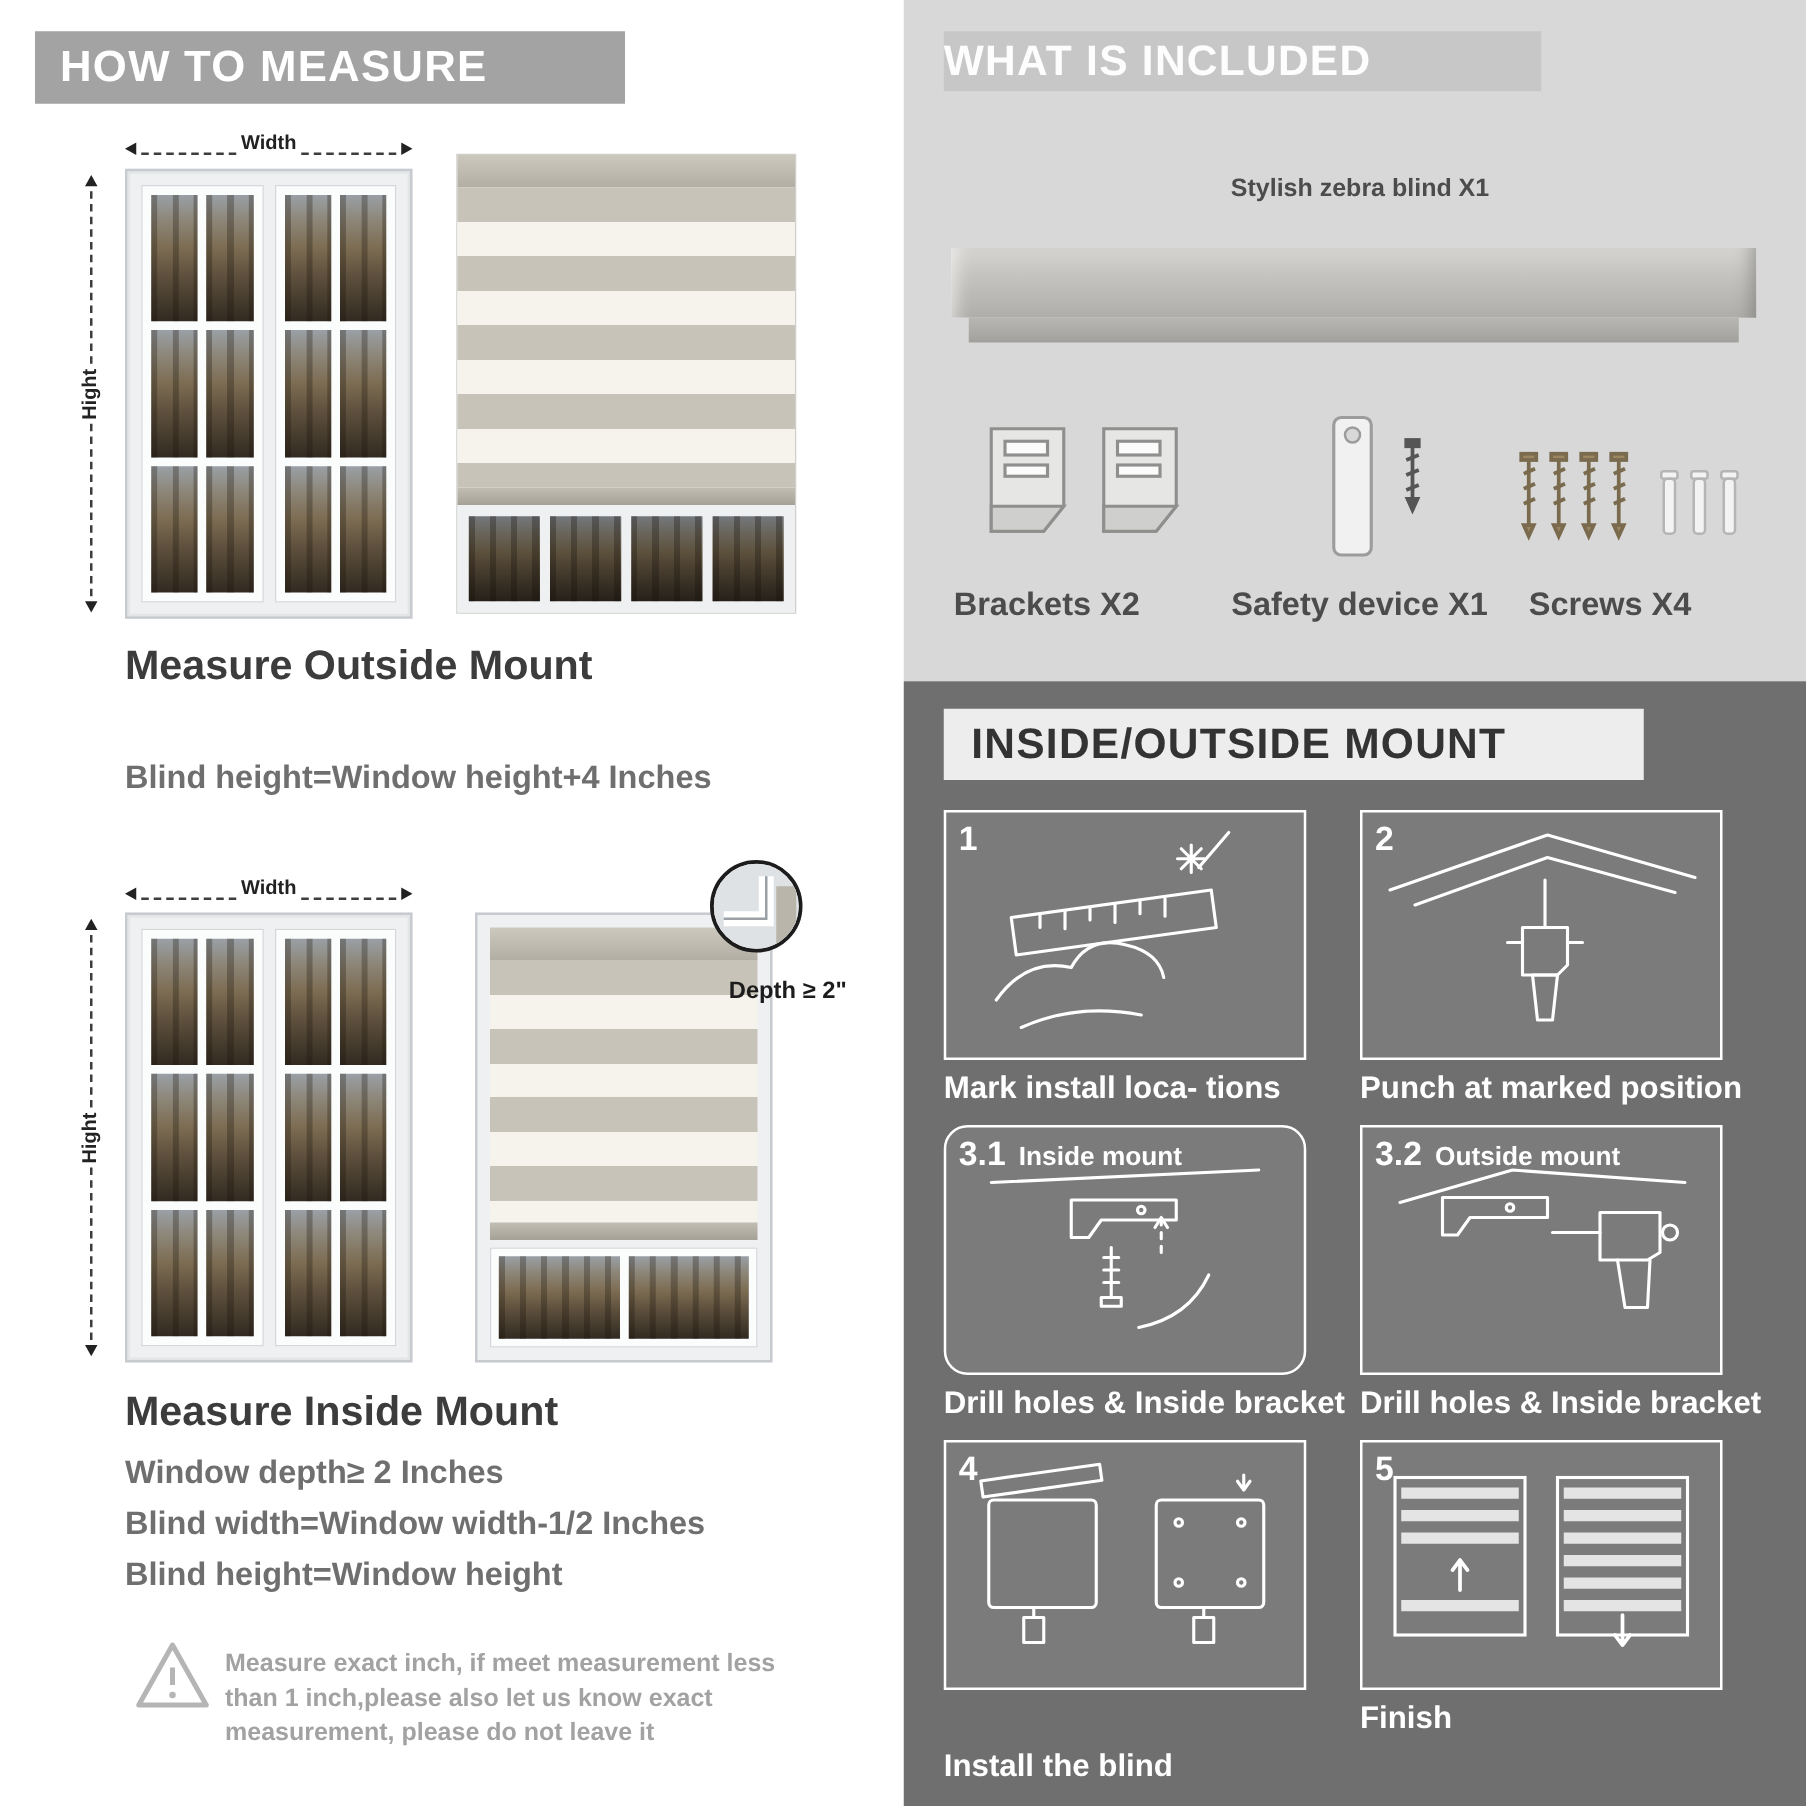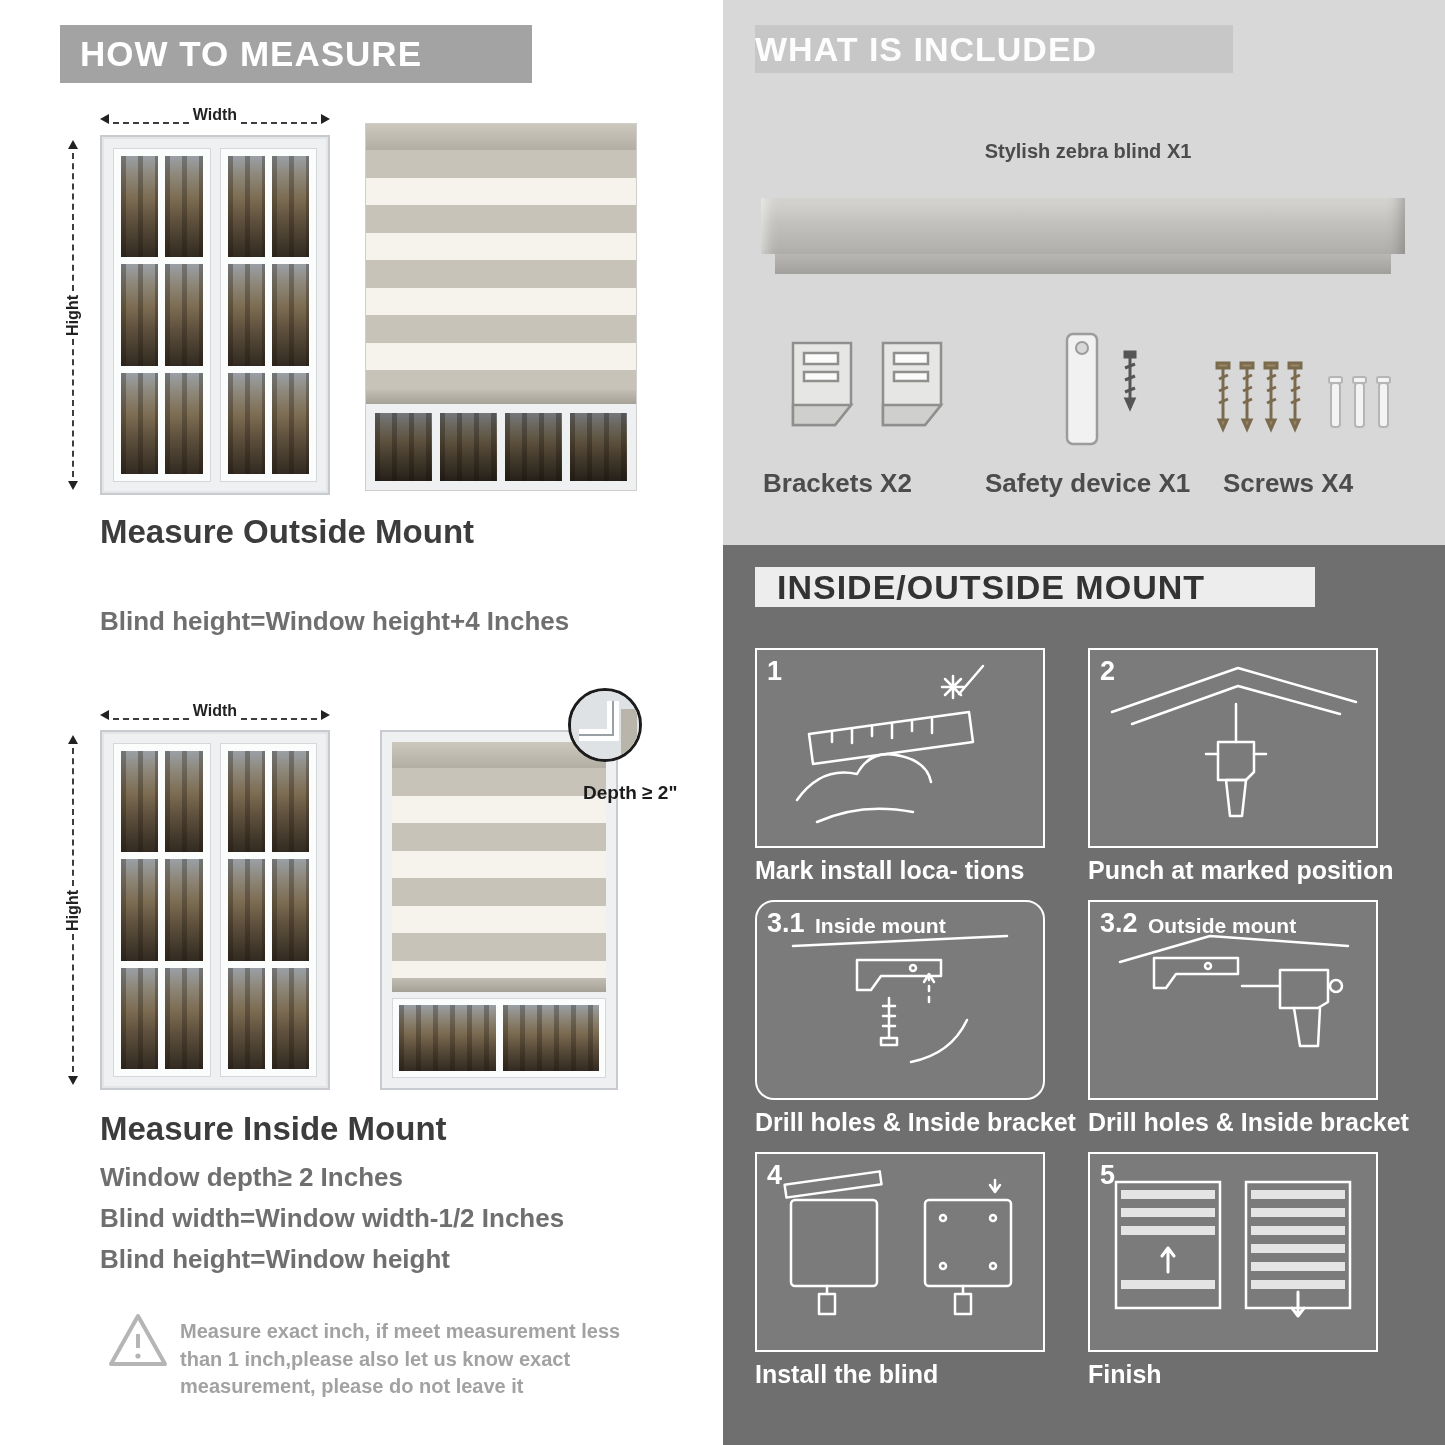--- a/index.html
+++ b/index.html
@@ -3,21 +3,21 @@
 <meta charset="utf-8">
 <style>
   * { margin:0; padding:0; box-sizing:border-box; }
   html,body { background:#ffffff; }
   body { width:1445px; height:1445px; position:relative; font-family:"Liberation Sans", sans-serif; overflow:hidden; }
   .abs { position:absolute; }
 
   
   .left-sec { left:0; top:0; width:710px; height:1445px; background:#fff; }
   .hdr-bar { left:28px; top:25px; width:472px; height:58px; background:#a3a3a3; color:#fff;
-             font-size:35px; font-weight:bold; letter-spacing:1px; display:flex; align-items:center; padding-left:20px;margin-left:32px; }
+             font-size:35px; font-weight:bold; letter-spacing:1px; display:flex; align-items:center; padding-left:20px; }
 
   
   .window { background:#eef0f2; border:2px solid #c7cbcf; box-shadow:0 0 0 2px #e3e5e7 inset;
             display:flex; gap:9px; padding:11px; }
   .sash { flex:1; background:#fbfcfc; border:1px solid #d5d8db; padding:7px;
           display:grid; grid-template-columns:1fr 1fr; grid-template-rows:1fr 1fr 1fr; gap:7px; }
   .pane { background:
       repeating-linear-gradient(90deg, rgba(25,18,10,.30) 0 5px, rgba(0,0,0,0) 5px 17px),
       linear-gradient(180deg,#9aa0a6 0%,#8d8678 20%,#7c6c52 42%,#5e503d 64%,#453b2d 84%,#322a21 100%); }
 
@@ -59,21 +59,21 @@
   .product-title { left:0; top:140px; width:730px; text-align:center; font-size:20px; font-weight:bold; color:#4c4c4c; }
   .cassette-main { left:38px; top:198px; width:644px; height:56px;
       background:linear-gradient(180deg,#d6d5d2 0%,#c3c1bd 45%,#b0aeaa 100%);
       box-shadow:inset -14px 0 14px -10px rgba(90,90,90,.45), inset 14px 0 14px -10px rgba(255,255,255,.6); }
   .cassette-lip { left:52px; top:254px; width:616px; height:20px;
       background:linear-gradient(180deg,#b9b7b3,#a2a09c); }
   .item-label { font-size:26px; font-weight:bold; color:#4c4c4c; text-align:left; }
 
   
   .rb-sec { left:723px; top:545px; width:722px; height:900px; background:#6f6f6f; }
-  .rb-band { left:32px; top:22px; width:560px; height:40px; background:#ededed; color:#333;
+  .rb-band { left:32px; top:22px; width:560px; height:57px; background:#ededed; color:#333;
              font-size:34px; font-weight:bold; letter-spacing:1px; display:flex; align-items:center; padding-left:22px; }
   .panel { background:#7b7b7b; border:2px solid #ffffff; }
   .panel .num { position:absolute; left:10px; top:6px; color:#fff; font-size:27px; font-weight:bold; }
   .panel .ptitle { position:absolute; left:58px; top:12px; color:#fff; font-size:21px; font-weight:bold; }
   .caption { color:#ffffff; font-size:25px; font-weight:bold; }
   .panel svg { position:absolute; left:0; top:0; width:100%; height:100%; }
 </style>
 </head>
 <body>
 
@@ -380,21 +380,21 @@
           <circle cx="236" cy="64" r="3"></circle>
         <circle cx="186" cy="112" r="3"></circle>
           <circle cx="236" cy="112" r="3"></circle>
         <path d="M238 26 v12 m-5 -7 l5 7 l5 -7"></path>
         <line x1="206" y1="132" x2="206" y2="140"></line>
         <rect x="198" y="140" width="16" height="20"></rect>
       </g>
     </svg>
     <span class="num">4</span>
   </div>
-  <div class="abs caption" style="left:32px; top:815px;text-align:center;">Install the blind</div>
+  <div class="abs caption" style="left:32px; top:854px;text-align:center;">Install the blind</div>
 
   <div class="abs panel" style="left:365px; top:607px; width:290px; height:200px;">
     <svg viewBox="0 0 286 196">
       <g stroke="#fff" fill="none" stroke-width="2.5">
         <rect x="26" y="28" width="104" height="126"></rect>
         <rect x="156" y="28" width="104" height="126"></rect>
       </g>
       <g fill="rgba(255,255,255,0.8)">
         <rect x="31" y="36" width="94" height="9"></rect>
           <rect x="31" y="54" width="94" height="9"></rect>

